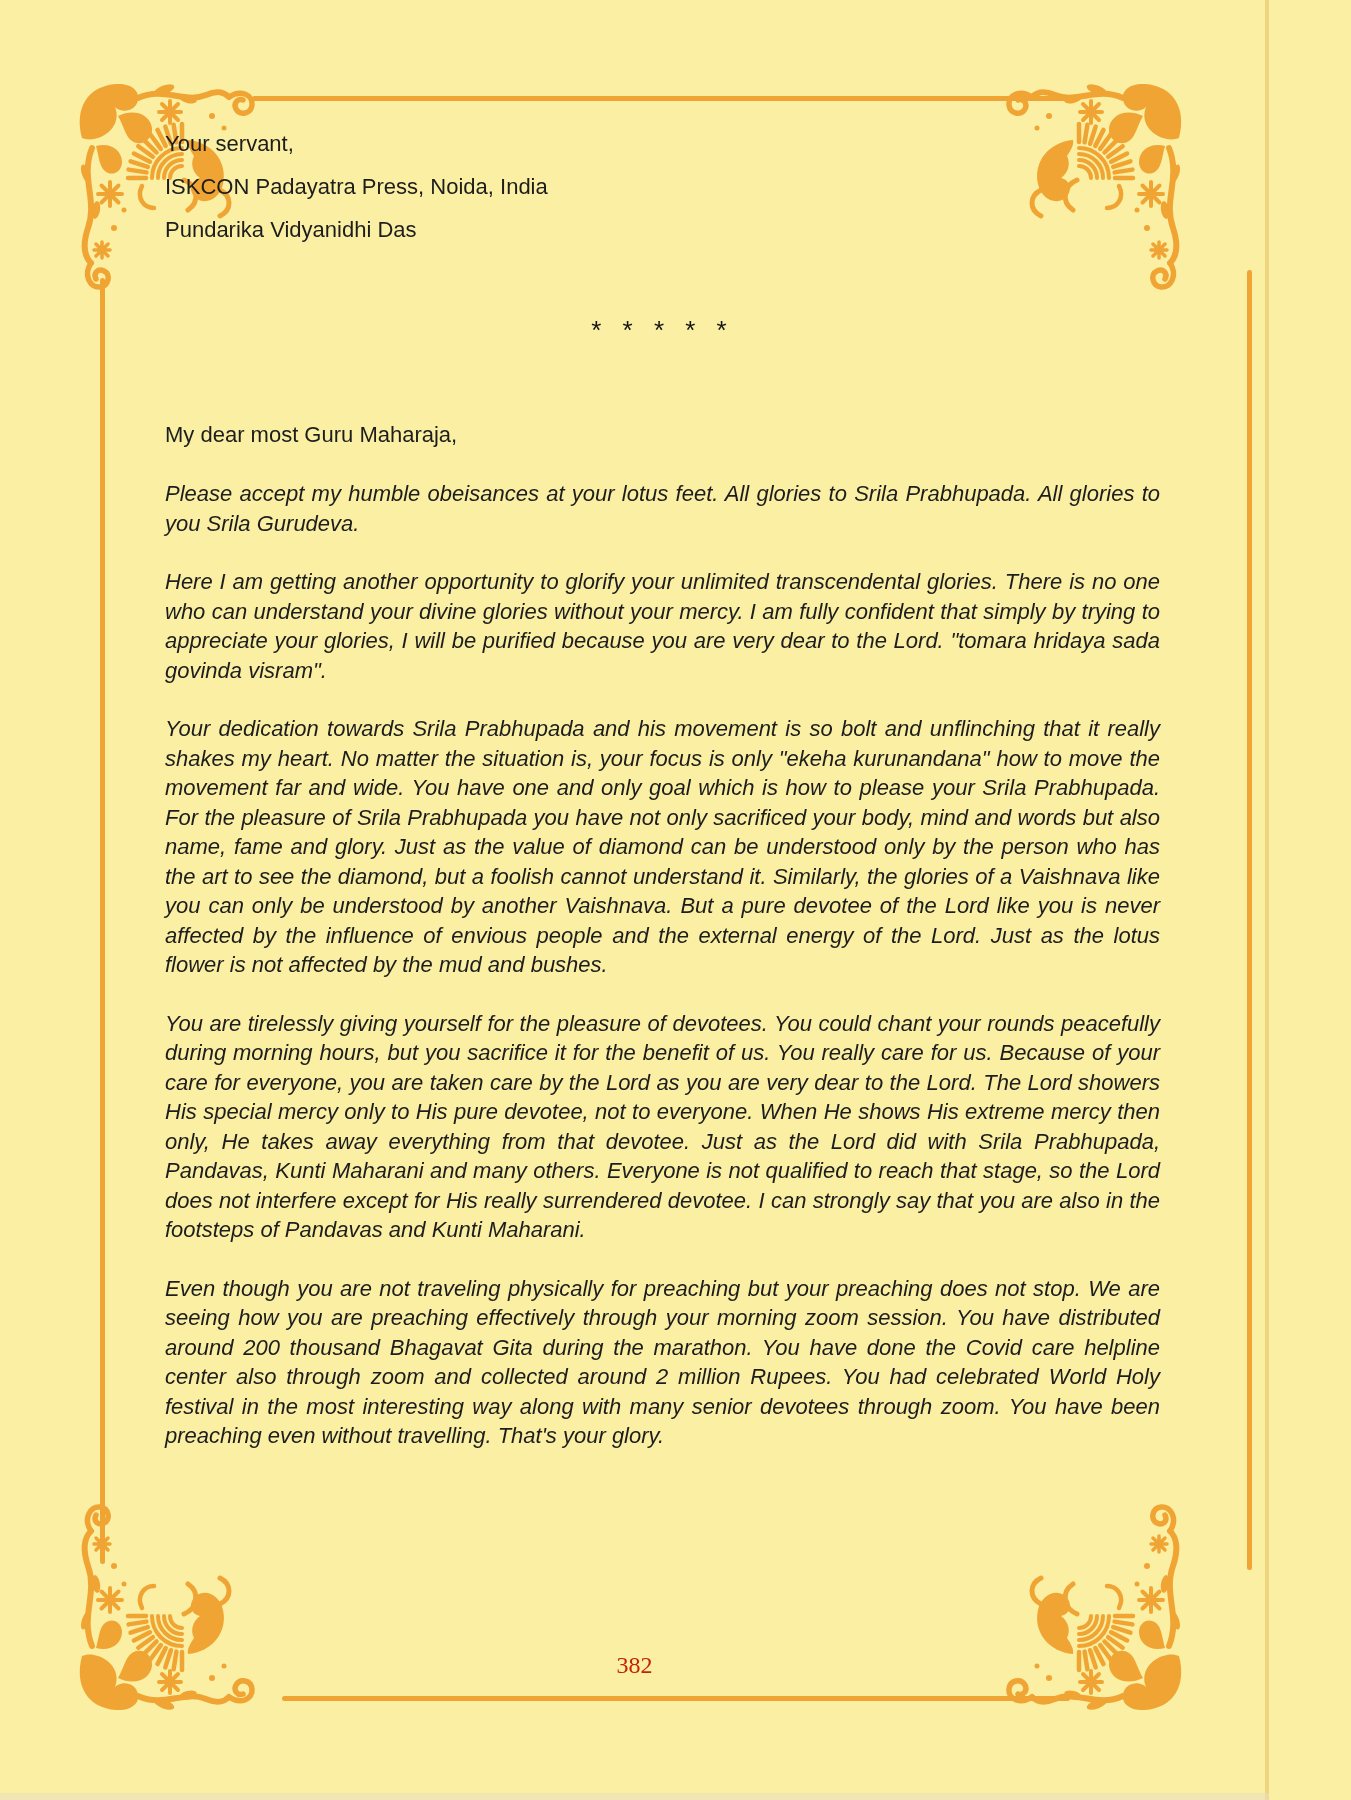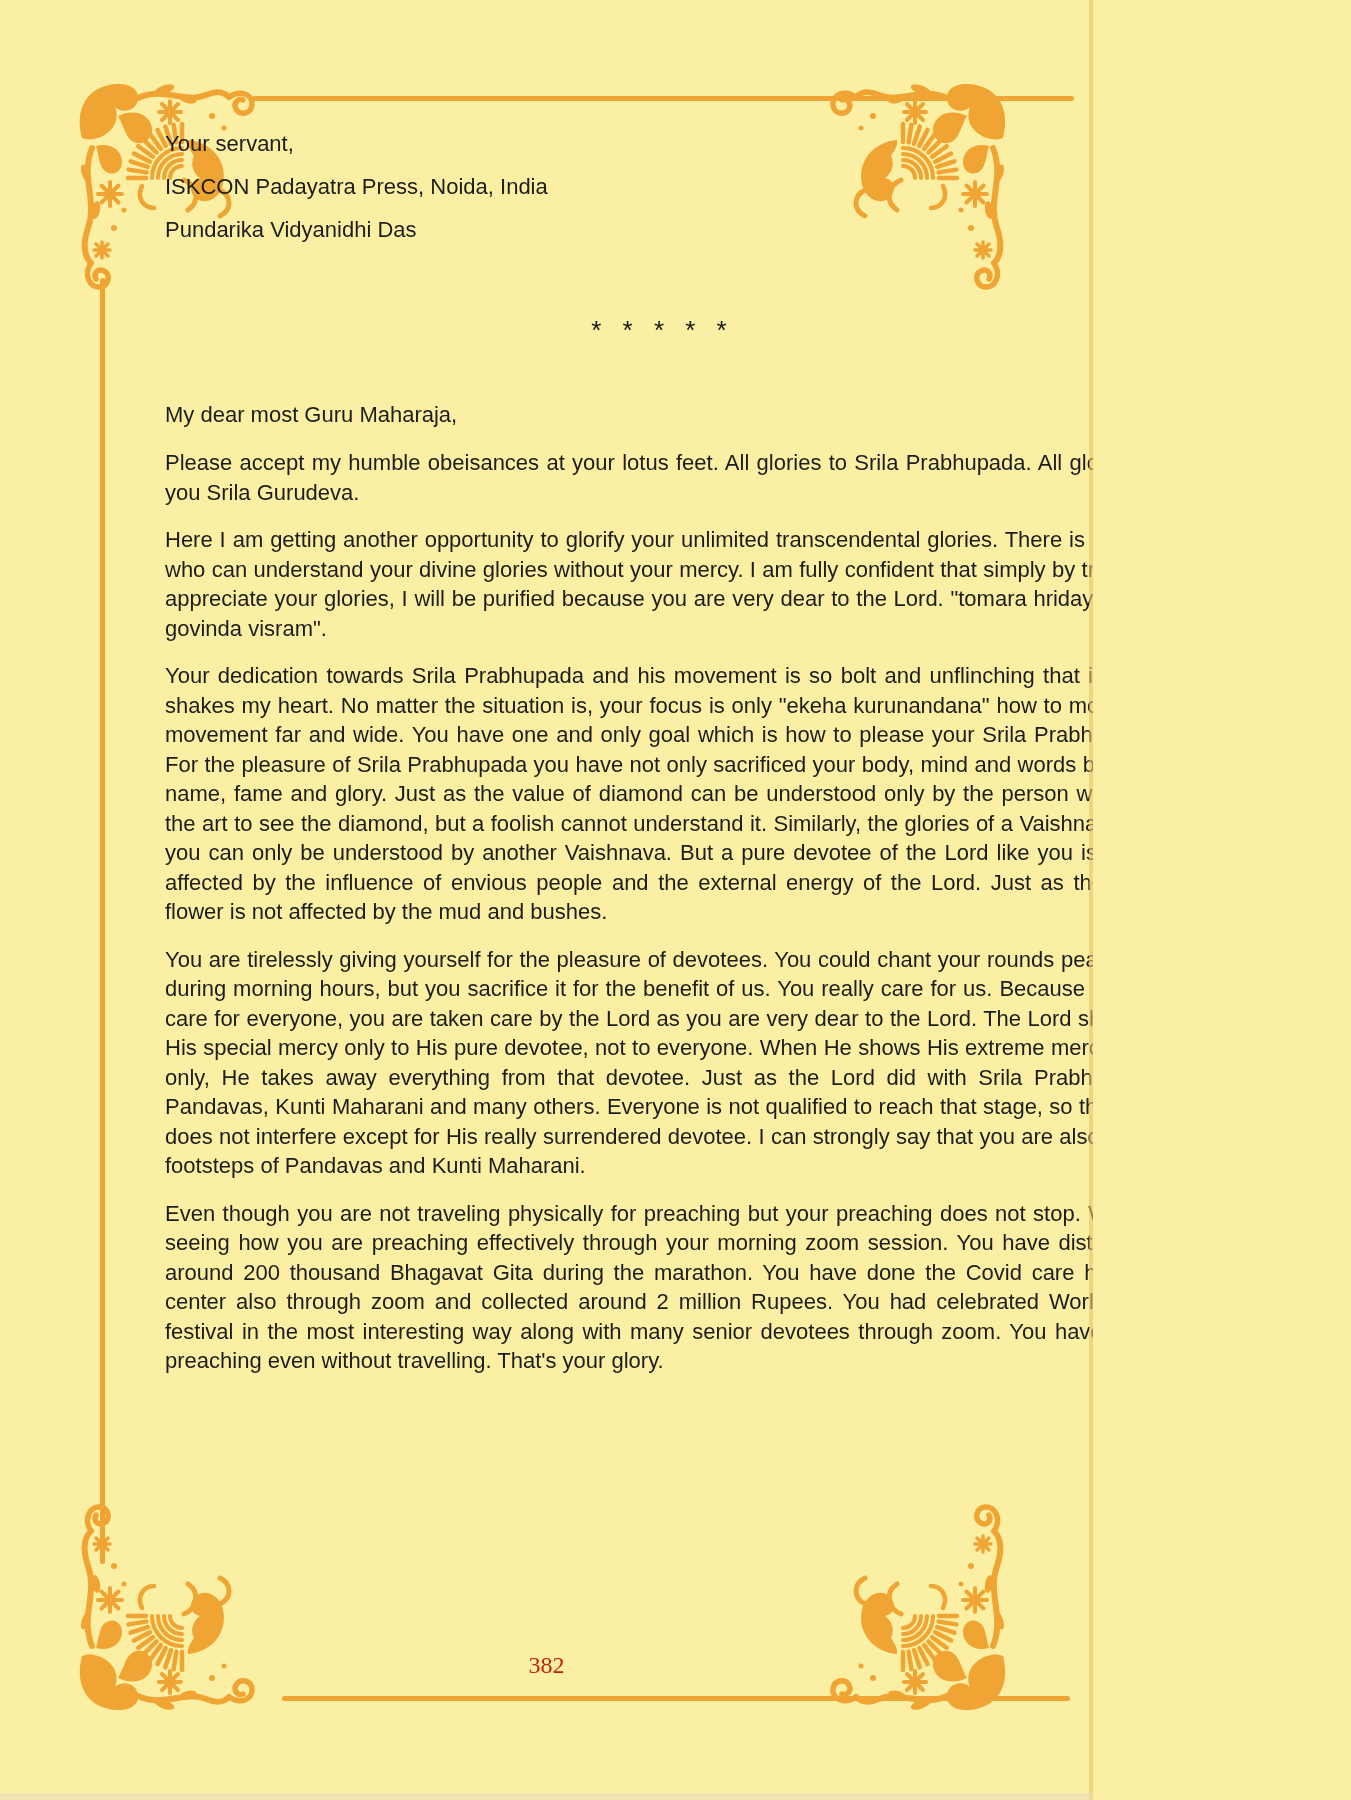--- a/index.html
+++ b/index.html
@@ -2,21 +2,21 @@
 <html><head>
 <meta charset="utf-8">
 <style>
   html, body { margin:0; padding:0; }
   body {
     width:1351px; height:1800px;
     background:#FAEFA2;
     font-family:"Liberation Sans", sans-serif;
   }
   .page {
-    position:relative; width:1093px; height:1800px;
+    position:relative; width:1269px; height:1800px;
     background:#FAEFA2; overflow:hidden;
     color:#1d1d1d;
   }
   
   .scan-edge-right {
     position:absolute; right:0; top:0; height:100%; width:4px;
     background:#E9C36B; opacity:.6;
   }
   .scan-edge-bottom {
     position:absolute; left:0; bottom:0; width:100%; height:7px;
@@ -38,22 +38,22 @@
   
   .content {
     position:absolute; left:165px; top:122px; width:995px;
     font-size:22px; text-align:justify;
   }
   .sig-line { line-height:43px; text-align:left; }
   .stars {
     margin-top:64px; text-align:center;
     font-size:26px; letter-spacing:7px; color:#151515;
   }
-  .salutation { margin-top:54px; line-height:30px; text-align:left; }
-  .content p.body-par { margin:18px 0 0 0; line-height:29.5px; }
+  .salutation { margin-top:74px; line-height:30px; text-align:left; }
+  .content p.body-par { margin:29px 0 0 0; line-height:29.5px;font-style:italic; }
   .page-number {
     position:absolute; left:0; top:1652px; width:100%;
     text-align:center; font-family:"Liberation Serif", serif;
     font-size:24px; color:#C32408;
   }
 </style>
 </head>
 <body>
 
 <div class="page">

